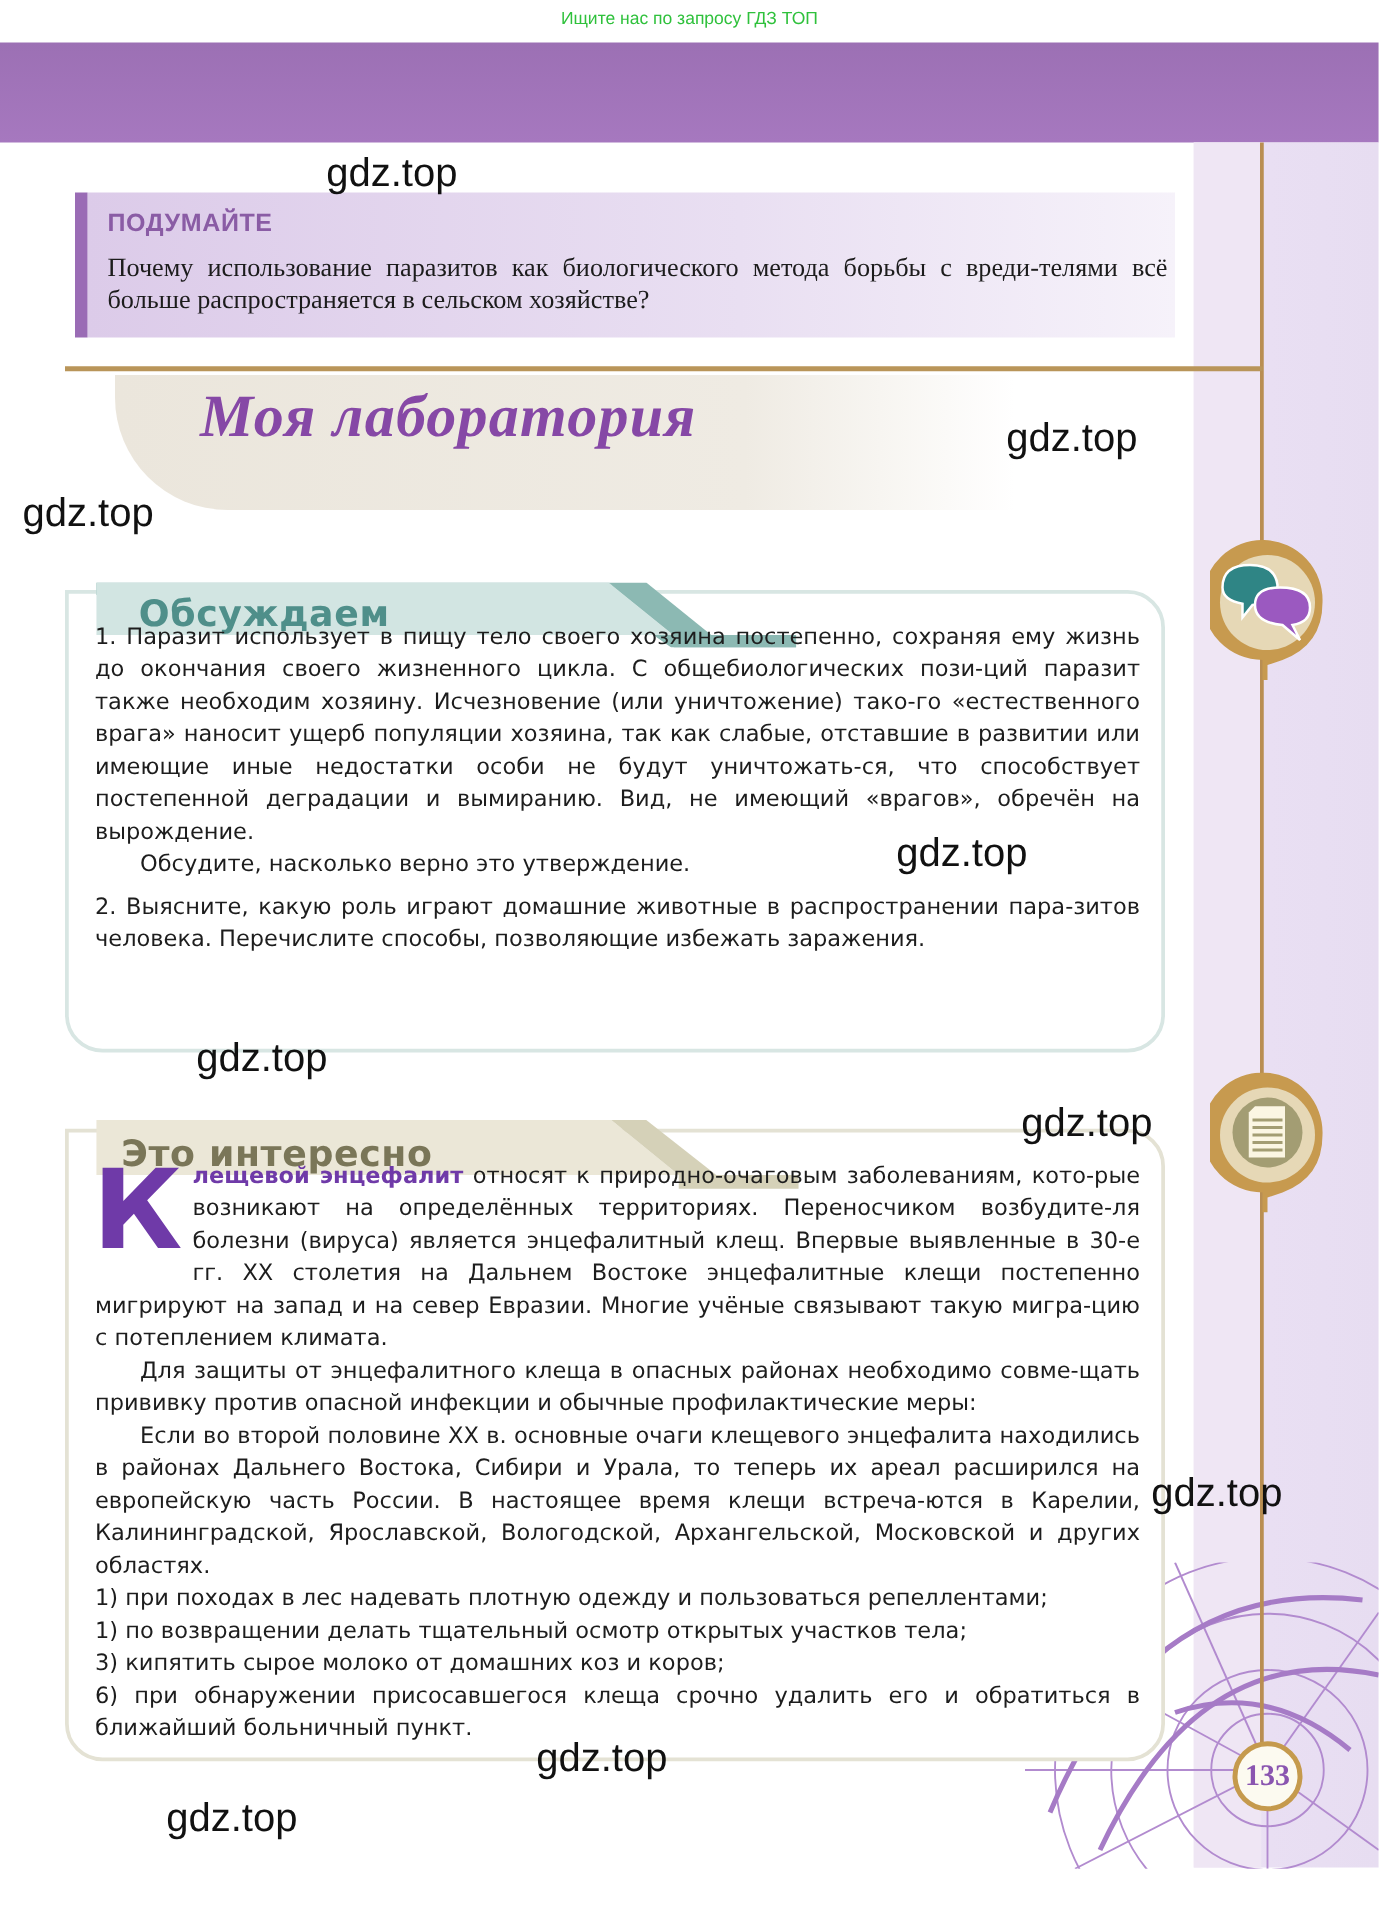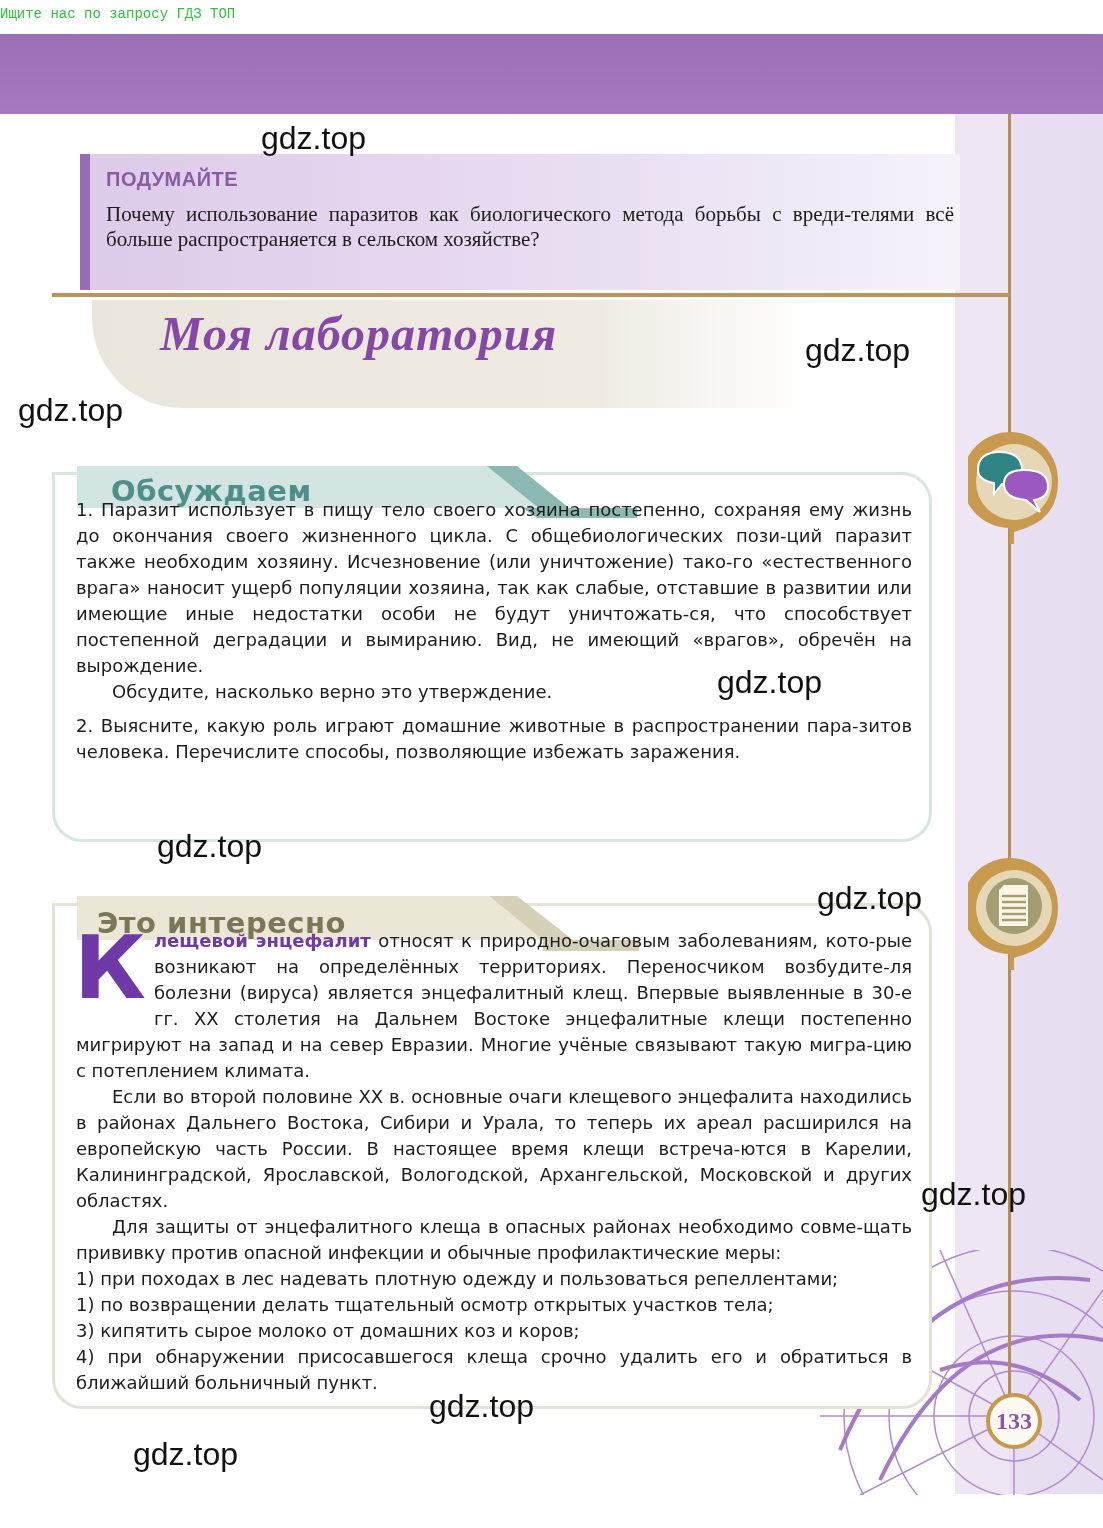--- a/index.html
+++ b/index.html
@@ -1,38 +1,38 @@
 <!DOCTYPE html>
 <html><head>
 <meta charset="utf-8">
 <style>
   * { box-sizing: border-box; margin: 0; padding: 0; }
   html, body { width: 1103px; height: 1528px; overflow: hidden; background: #ffffff; }
   body { position: relative; font-family: "DejaVu Sans", sans-serif; color: #1a1a1a; }
 
-  .top-note { position: absolute; top: 6px; left: 0; width: 1103px; 
-    font-family: Liberation Mono, monospace; font-size: 14px; color: #2fc13c; }
+  .top-note { position: absolute; top: 6px; left: 0; width: 1103px; text-align: center;
+    font-family: Liberation Sans, sans-serif; font-size: 14px; color: #2fc13c; }
 
   .banner { position: absolute; top: 34px; left: 0; width: 1103px; height: 80px;
     background: linear-gradient(180deg, #9c70b4 0%, #a678bf 100%); }
   .animals { position: absolute; top: 72px; left: 28px; width: 1060px; height: 32px;
     display: flex; justify-content: space-between; align-items: flex-end; }
   .animal { width: 28px; height: 26px; display: flex; align-items: flex-end; justify-content: center; }
   .animal svg { width: 26px; height: 24px; fill: #ffffff; }
 
   
   .right-margin { position: absolute; top: 114px; left: 955px; width: 148px; height: 1380px;
     background: linear-gradient(90deg, #efe7f5 0%, #e9dff3 40%, #e7ddf1 100%); }
   .right-strip { position: absolute; top: 114px; left: 955px; width: 54px; height: 1380px;
     background: #efe6f4; }
   .gold-line { position: absolute; top: 114px; left: 1008px; width: 3px; height: 1290px; background: #b98e52; }
 
   .web { position: absolute; left: 820px; top: 1250px; width: 283px; height: 245px; overflow: hidden; }
 
-  .think-box { position: absolute; top: 154px; left: 80px; width: 880px; height: 136px;
+  .think-box { position: absolute; top: 154px; left: 60px; width: 880px; height: 116px;
     background: linear-gradient(90deg, #dccbe9 0%, #e9dff2 60%, #f6f2fa 100%); border-left: 10px solid #9a6cb5; padding-left: 32px; }
   .think-title { position: absolute; top: 14px; left: 16px; font-family: "Liberation Sans", sans-serif;
     font-weight: bold; font-size: 20px; color: #8a5ca5; letter-spacing: 0.5px; }
   .think-text { position: absolute; top: 48px; left: 16px; width: 848px; font-family: "Liberation Serif", serif;
     font-size: 21px; line-height: 25px; color: #1c1c1c; text-align: justify; }
 
   .gold-hrule { position: absolute; top: 293px; left: 52px; width: 958px; height: 4px; background: #b99559; }
 
   .lab-swoosh { position: absolute; top: 300px; left: 92px; width: 720px; height: 108px;
     border-bottom-left-radius: 90px; background: linear-gradient(90deg, #ebe6dc 0%, #efebe3 70%, rgba(255,255,255,0) 100%); }
@@ -240,26 +240,26 @@
   <svg style="position:absolute;left:0;top:0;" width="562" height="56" viewBox="0 0 562 56">
     <path d="M0 0 L412 0 L466 44 L0 44 Z" fill="#ebe7d7"></path>
     <path d="M412 0 L440 0 L496 44 L466 44 Z" fill="#d5d1b8"></path>
     <rect x="466" y="44" width="96" height="11" fill="#d5d1b8"></rect>
   </svg>
   <div class="label" style="color:#7a7658; top:10px; left:20px;">Это интересно</div>
 </div>
 
 <div class="body-text" style="top:928px; left:76px; width:836px;">
   <p><span class="dropcap">К</span><span class="hl">лещевой энцефалит</span><span> относят к природно-очаговым заболеваниям, кото-рые возникают на определённых территориях. Переносчиком возбудите-ля болезни (вируса) является энцефалитный клещ. Впервые выявленные в 30-е гг. XX столетия на Дальнем Востоке энцефалитные клещи постепенно мигрируют на запад и на север Евразии. Многие учёные связывают такую мигра-цию с потеплением климата.</span></p>
+  <p class="indent">Для защиты от энцефалитного клеща в опасных районах необходимо совме-щать прививку против опасной инфекции и обычные профилактические меры:</p>
   <p class="indent">Если во второй половине XX в. основные очаги клещевого энцефалита находились в районах Дальнего Востока, Сибири и Урала, то теперь их ареал расширился на европейскую часть России. В настоящее время клещи встреча-ются в Карелии, Калининградской, Ярославской, Вологодской, Архангельской, Московской и других областях.</p>
-  <p class="indent">Для защиты от энцефалитного клеща в опасных районах необходимо совме-щать прививку против опасной инфекции и обычные профилактические меры:</p>
   <p>1) при походах в лес надевать плотную одежду и пользоваться репеллентами;</p>
   <p>1) по возвращении делать тщательный осмотр открытых участков тела;</p>
   <p>3) кипятить сырое молоко от домашних коз и коров;</p>
-  <p>4) при обнаружении присосавшегося клеща срочно удалить его и обратиться в ближайший больничный пункт.</p>
+  <p>6) при обнаружении присосавшегося клеща срочно удалить его и обратиться в ближайший больничный пункт.</p>
 </div>
 
 <svg class="badge" style="top:858px; left:968px;" viewBox="0 0 96 112">
   <path d="M42 112 L42 96 A48 48 0 1 1 90 50 Q90 84 58 96 L46 100 L46 112 Z" fill="#c79a4f"></path>
   <circle cx="46" cy="50" r="38" fill="#e6d8b6"></circle>
   <circle cx="46" cy="48" r="28" fill="#a39d73"></circle>
   <path d="M31 32 L36 27 L60 27 L60 68 L31 68 Z" fill="#fbf6e3"></path>
   <g stroke="#a39d73" stroke-width="2.4">
     <line x1="34" y1="38" x2="58" y2="38"></line>
     <line x1="34" y1="44" x2="58" y2="44"></line>

